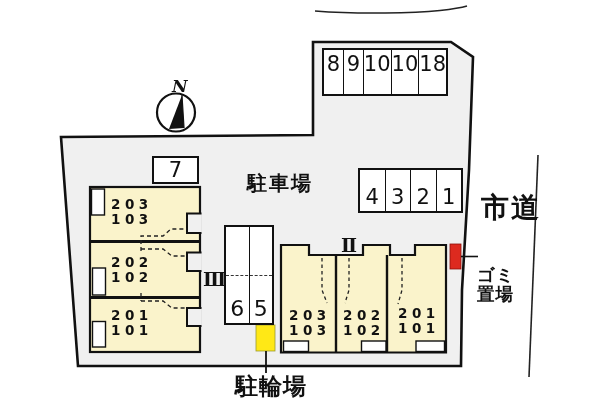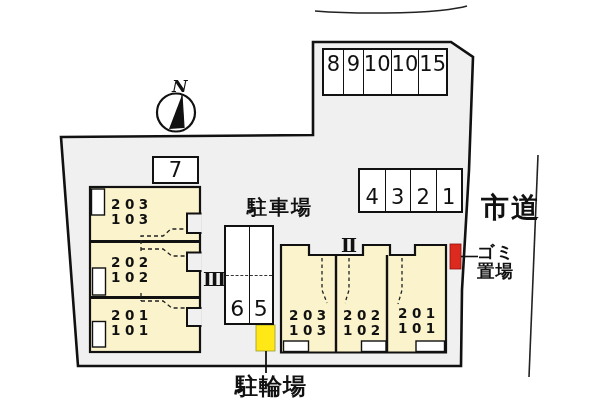--- a/index.html
+++ b/index.html
@@ -1,21 +1,21 @@
 <!DOCTYPE html>
 <html><head>
 <meta charset="utf-8">
 <style>
   html,body{margin:0;padding:0;background:#fff;}
   .stage{
     position:relative;width:600px;height:400px;background:#ffffff;overflow:hidden;
     font-family:"DejaVu Sans","Liberation Sans",sans-serif;color:#111;
   }
   .stage svg{position:absolute;left:0;top:0;}
-  .abs{position:absolute;}
+  .abs{position:absolute;margin-top:23px;}
   .txt{position:absolute;white-space:nowrap;color:#111;}
   .jp-bold{font-weight:bold;letter-spacing:2px;}
   .roman{font-family:"DejaVu Serif","Liberation Serif",serif;font-weight:bold;font-size:19px;}
   
   .pbox{position:absolute;background:#fff;border:2px solid #111;display:flex;box-sizing:border-box;}
   .pbox .stall{flex:1;display:flex;box-sizing:border-box;font-size:21px;color:#111;}
   .pbox .stall + .stall{border-left:1.8px solid #111;}
   .num-top .stall{align-items:flex-start;justify-content:center;padding-top:2px;}
   .num-bottom .stall{align-items:flex-end;justify-content:center;padding-bottom:2px;}
   .single-box{position:absolute;background:#fff;border:2px solid #111;display:flex;align-items:center;justify-content:center;font-size:21px;box-sizing:border-box;}
@@ -108,21 +108,21 @@
     <div class="stall">
         <span>9</span>
       </div>
     <div class="stall">
         <span>10</span>
       </div>
     <div class="stall">
         <span>10</span>
       </div>
     <div class="stall">
-        <span>15</span>
+        <span>18</span>
       </div>
   </div>
 
   <div class="pbox num-bottom" style="left:358px;top:168px;width:105px;height:45px;">
     <div class="stall">
         <span>4</span>
       </div>
     <div class="stall">
         <span>3</span>
       </div>
@@ -166,21 +166,21 @@
     <div>102</div>
   </div>
   <div class="room" style="left:398px;top:306px;">
     <div>201</div>
     <div>101</div>
   </div>
 
   <div class="txt roman" style="left:341px;top:234px;">Ⅱ</div>
   <div class="txt roman" style="left:203px;top:268px;">Ⅲ</div>
 
-  <div class="txt jp-bold" style="left:247px;top:170px;font-size:20px;margin-top:24px;">駐車場</div>
+  <div class="txt jp-bold" style="left:247px;top:170px;font-size:20px;">駐車場</div>
   <div class="txt jp-bold" style="left:481px;top:189px;font-size:28px;">市道</div>
   <div class="abs garbage-label" style="left:477px;top:243px;">
     <div>ゴミ</div>
     <div>置場</div>
   </div>
   <div class="txt jp-bold" style="left:235px;top:371px;font-size:23px;letter-spacing:1px;">駐輪場</div>
 
 </div>
 
 </body></html>

